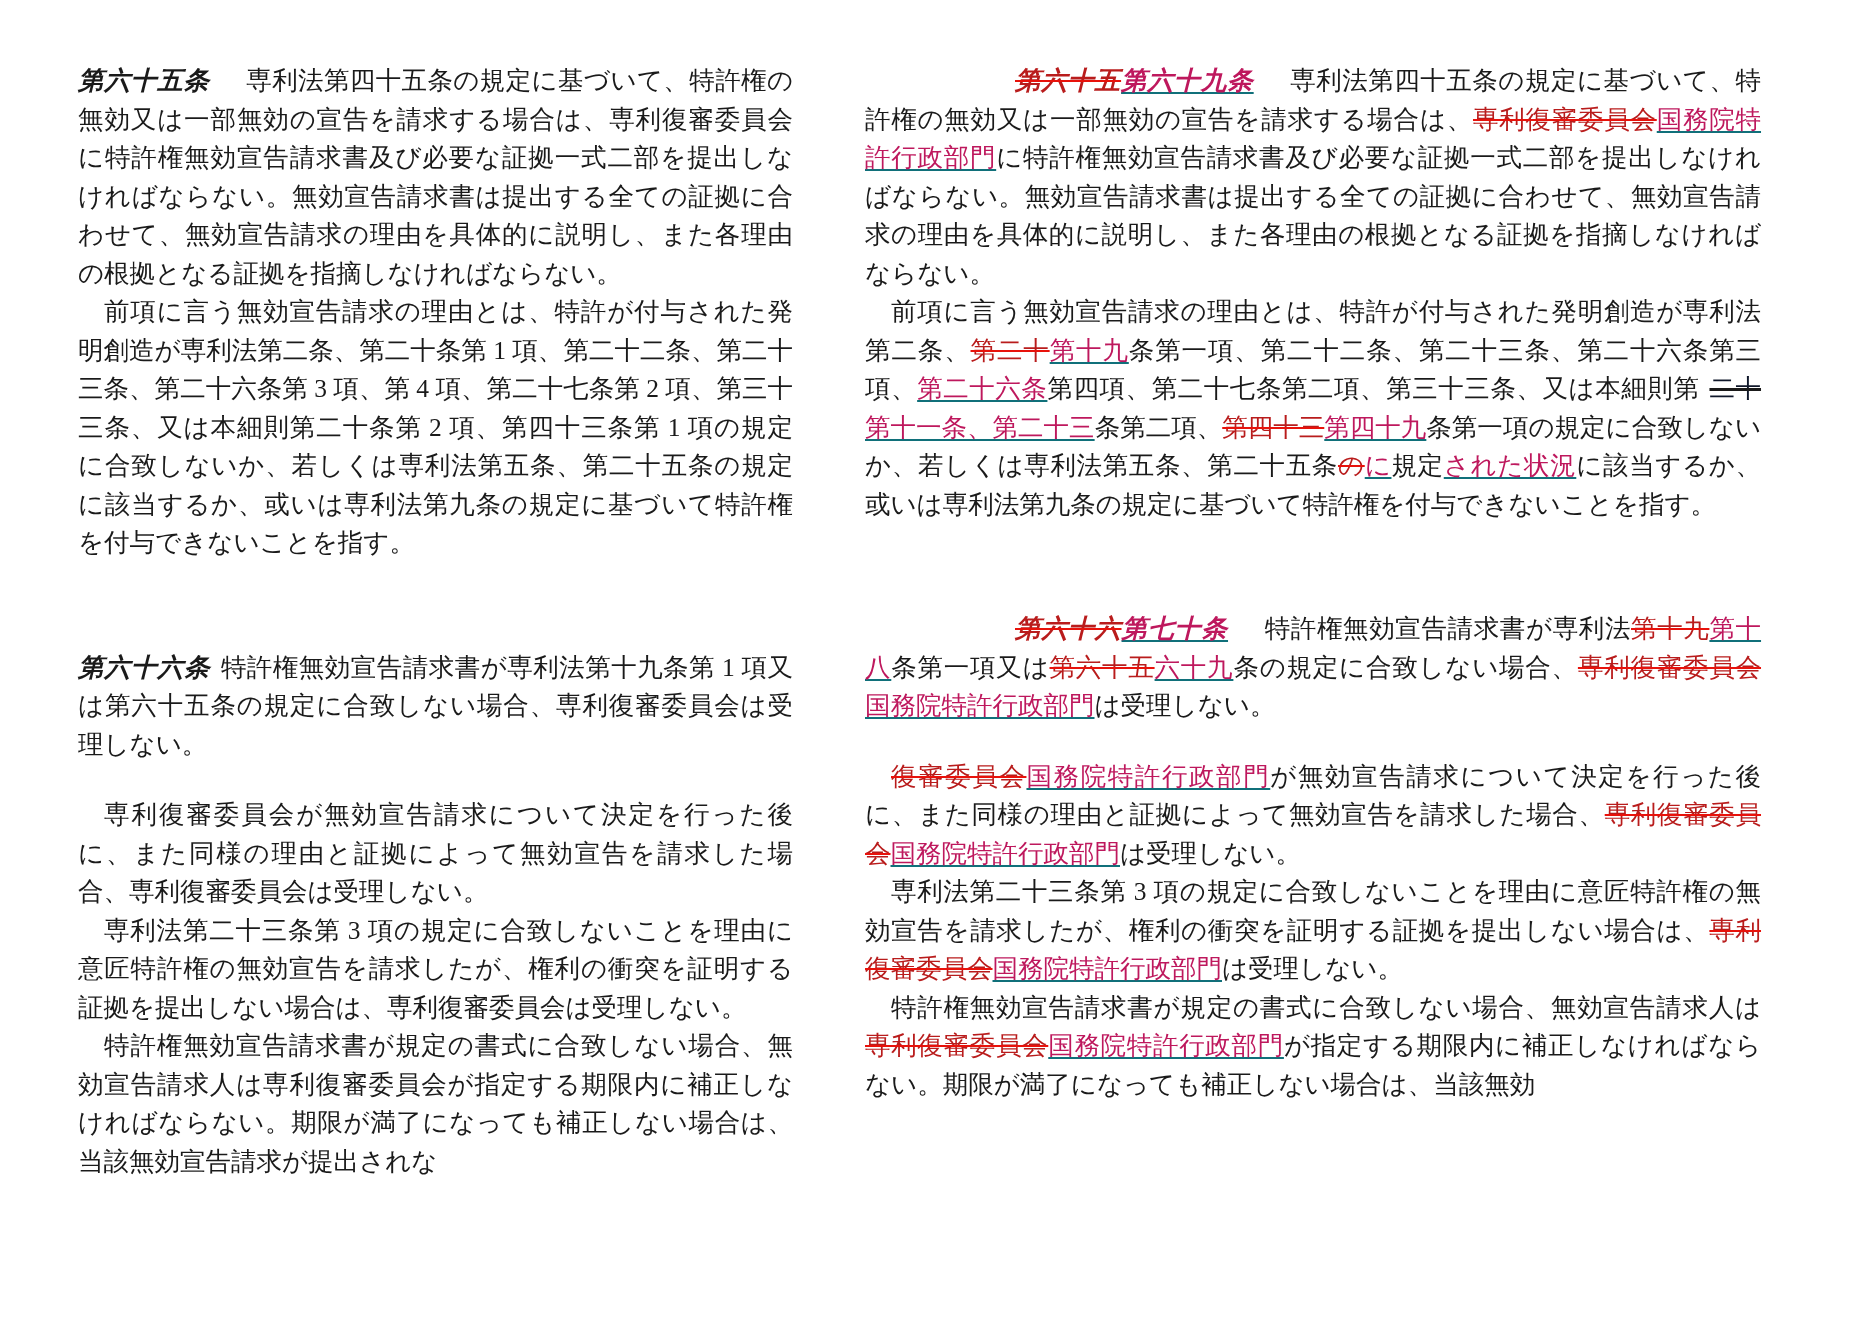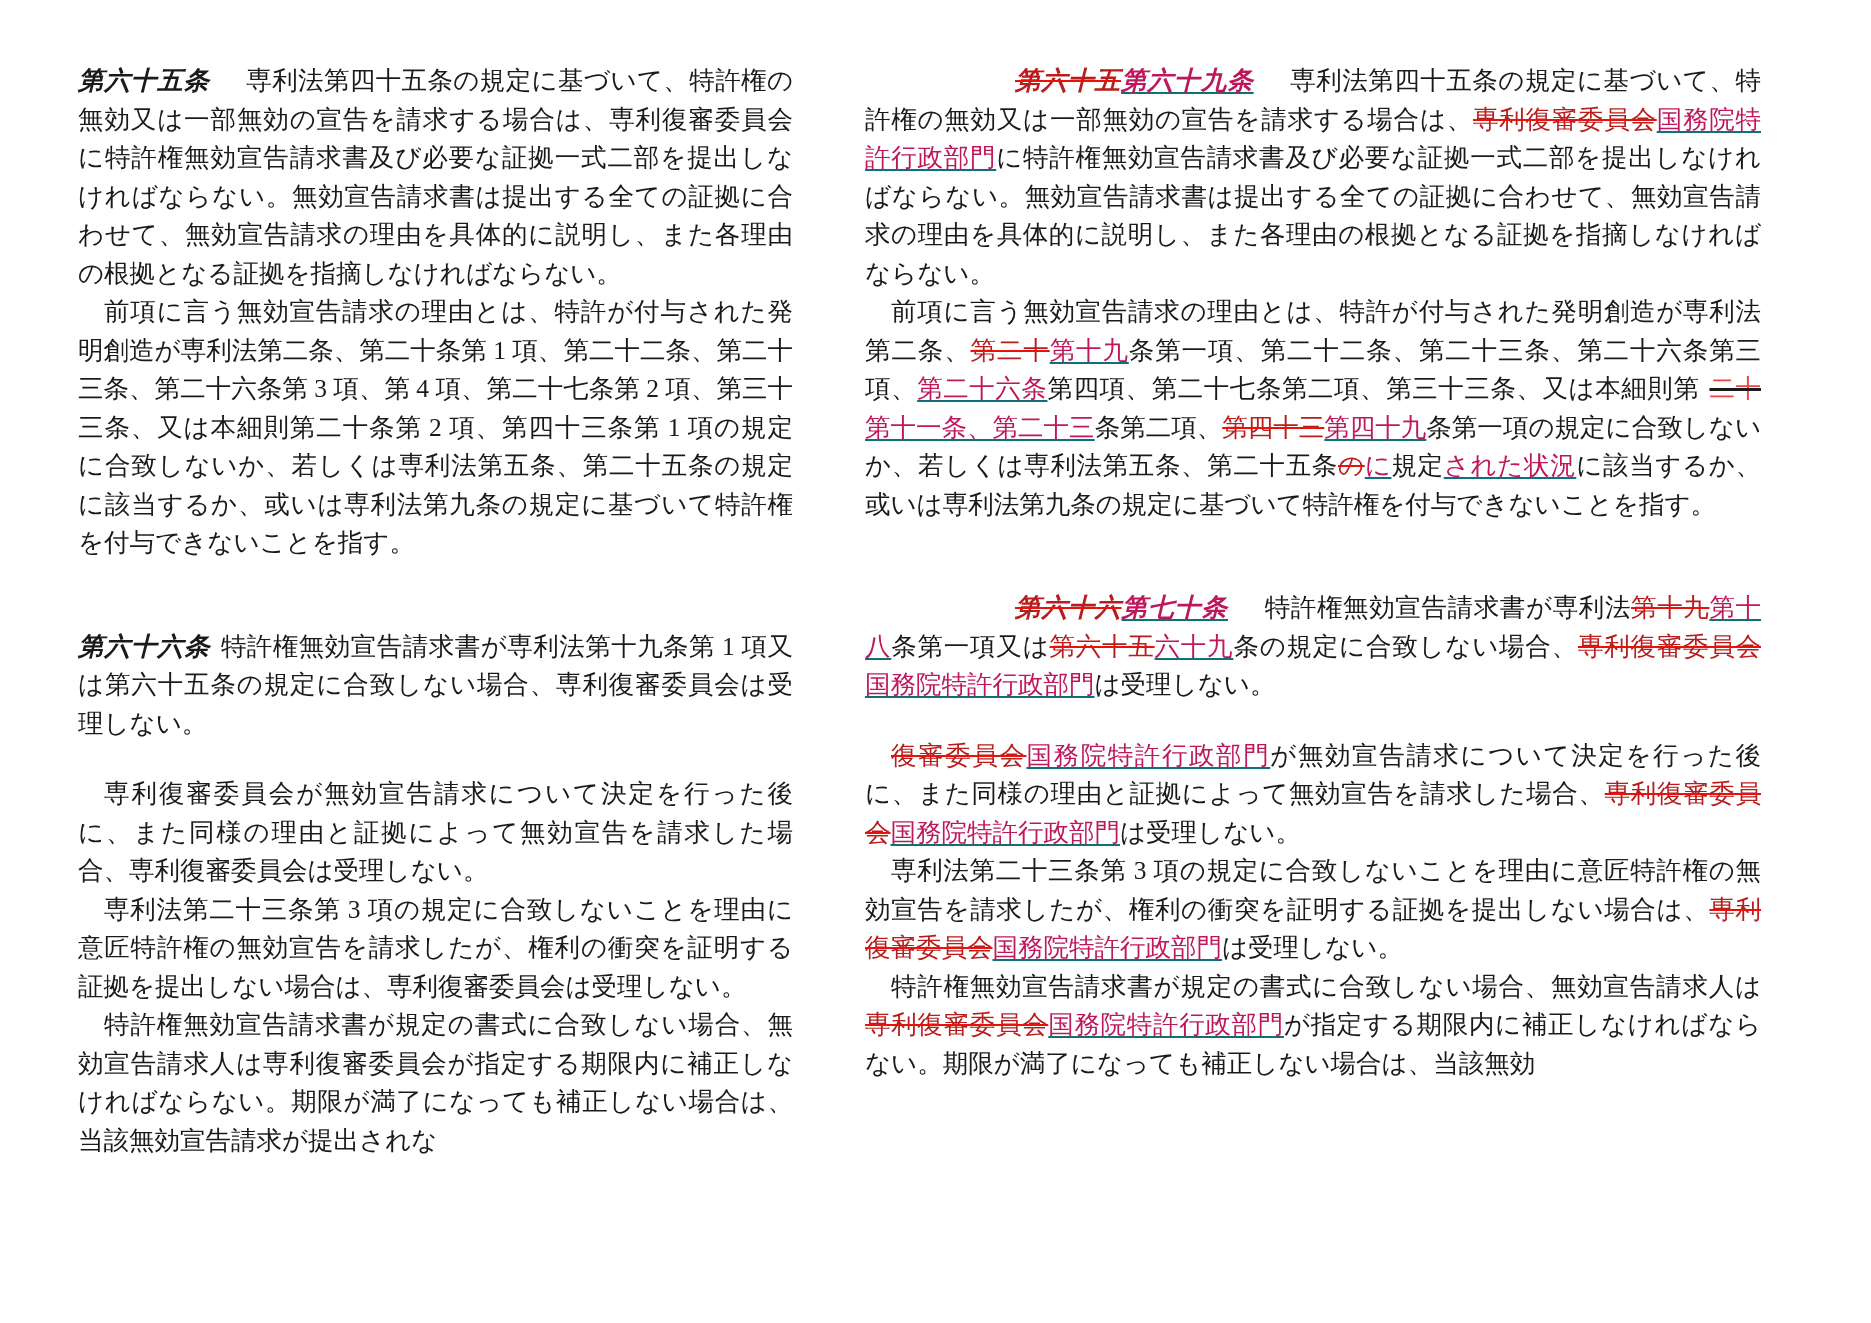--- a/index.html
+++ b/index.html
@@ -47,21 +47,21 @@
     text-align: justify;
     text-justify: inter-character;
     margin: 0 0 0 0;
     letter-spacing: 0px;
     word-break: break-all;
   }
   .para + .para {
     margin-top: 0px;
   }
   .para.gap-before {
-    margin-top: 65px;
+    margin-top: 86px;
   }
   .para.gap-before-sm {
     margin-top: 32px;
   }
   .indent {
     text-indent: 26px;
   }
   .art-head {
     font-weight: bold;
     letter-spacing: 0.5px;
@@ -75,21 +75,21 @@
     display: inline-block;
     width: 10px;
   }
   .del {
     color: #b91c1c;
     text-decoration: line-through;
     text-decoration-color: #e8120b;
     text-decoration-thickness: 2px;
   }
   .del-black {
-    color: #ef4444;
+    color: #0f172a;
     text-decoration: line-through;
     text-decoration-color: #1a1a1a;
     text-decoration-thickness: 2.5px;
     margin-left: 10px;
   }
   .ins {
     color: #be185d;
     text-decoration: underline;
     text-decoration-color: #10707a;
     text-decoration-thickness: 1.6px;

